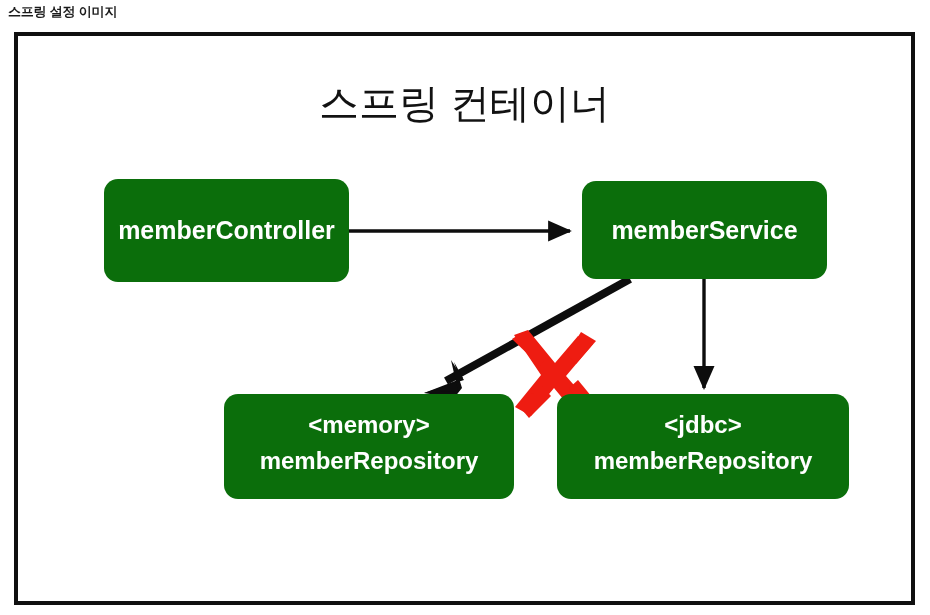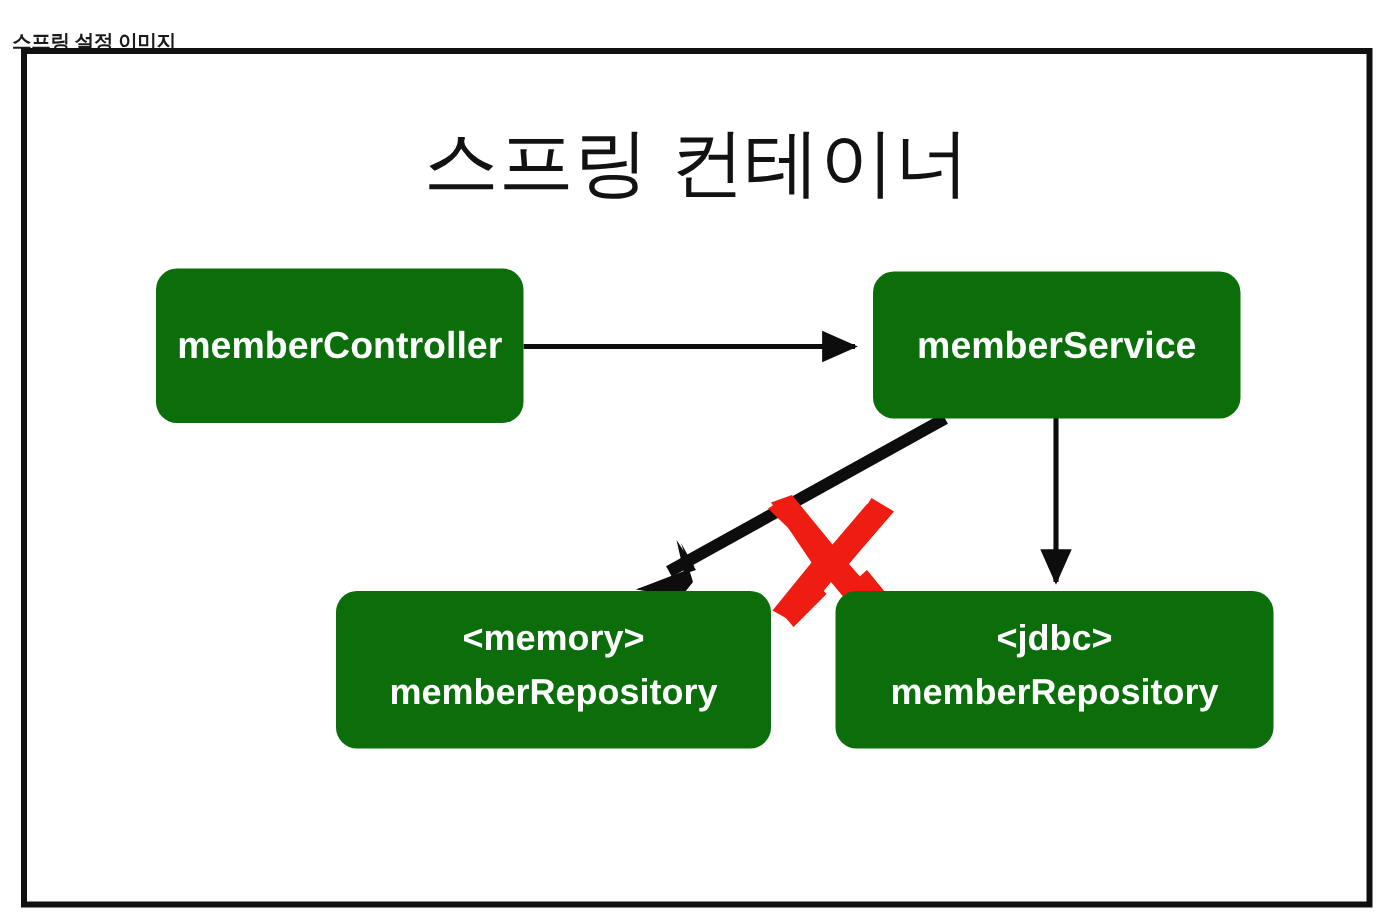--- a/index.html
+++ b/index.html
@@ -13,21 +13,21 @@
     height: 615px;
     font-family: "Liberation Sans", "DejaVu Sans", sans-serif;
     position: relative;
     overflow: hidden;
   }
 
   
   .page-heading {
     position: absolute;
     left: 8px;
-    top: 19px;
+    top: 3px;
     font-size: 13px;
     font-weight: bold;
     color: #1a1a1a;
     letter-spacing: -0.2px;
     white-space: nowrap;
   }
 
   
   .container-frame {
     position: absolute;
@@ -39,21 +39,21 @@
     box-sizing: border-box;
     background: #ffffff;
   }
 
   .diagram-title {
     position: absolute;
     left: 0;
     right: 0;
     top: 47px;
     text-align: center;
-    font-size: 50px;
+    font-size: 40px;
     font-weight: 400;
     color: #121212;
     letter-spacing: 0px;
     line-height: 1;
   }
 
   
   .canvas {
     position: absolute;
     left: 0;

